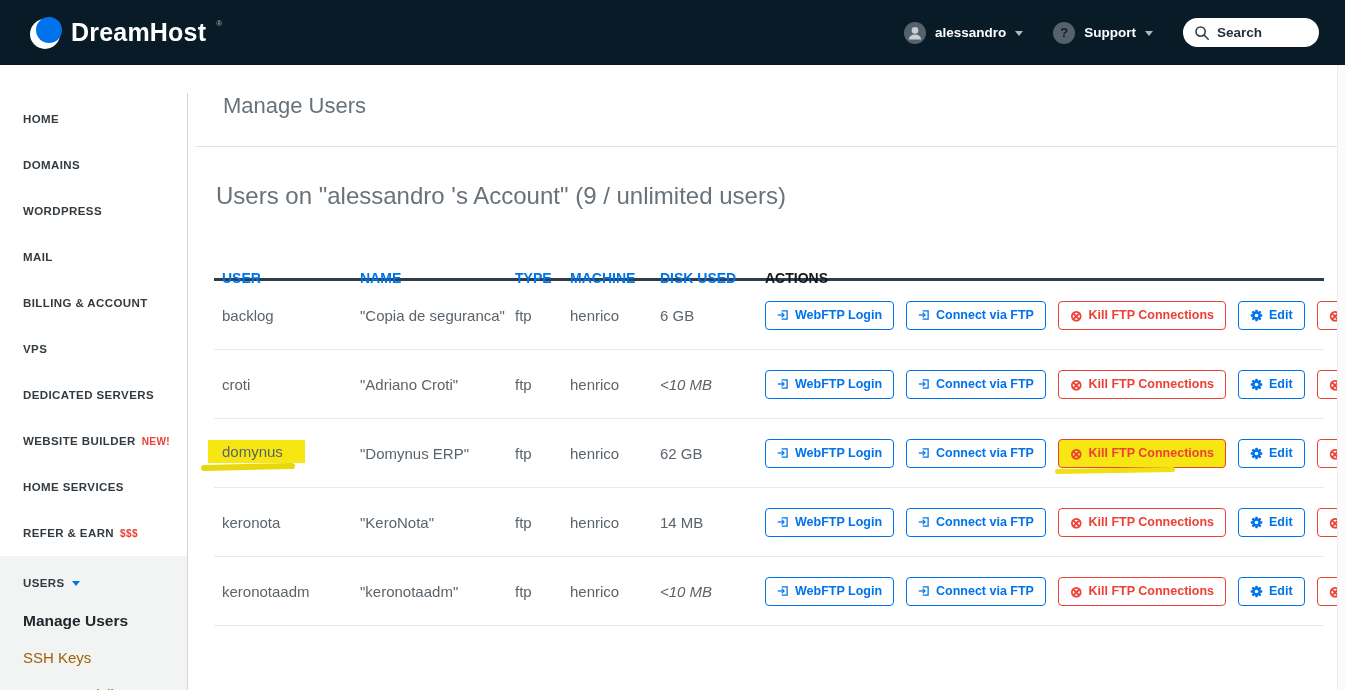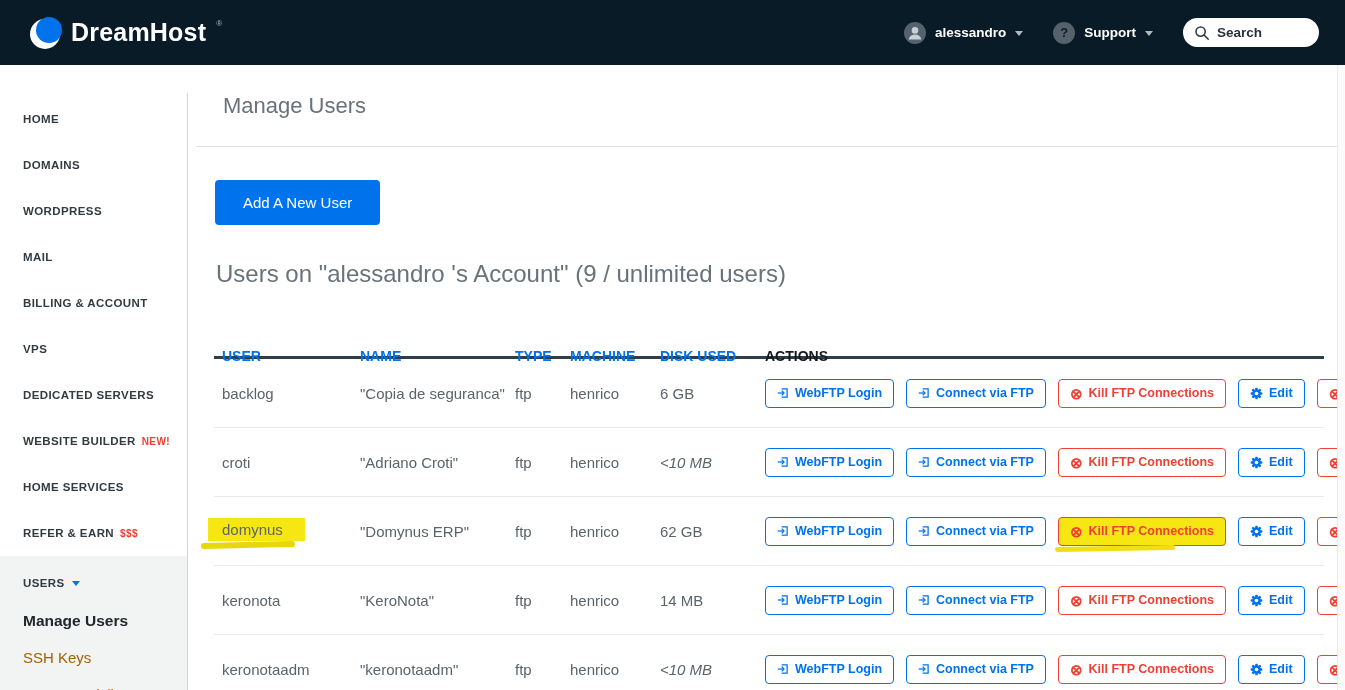--- a/index.html
+++ b/index.html
@@ -172,21 +172,20 @@
           <span>Account Privileges</span>
         </div>
     </div>
   </div>
 
   <div class="main">
     <div class="title-bar">
       <span class="page-title">Manage Users</span>
     </div>
 
-    <button class="add-btn">Add A New User</button>
 
     <div class="heading">Users on "alessandro 's Account" (9 / unlimited users)</div>
 
     <div class="utable">
       <div class="trow thead">
         <span class="th first">USER</span>
         <span class="th">NAME</span>
         <span class="th">TYPE</span>
         <span class="th">MACHINE</span>
         <span class="th">DISK USED</span>

